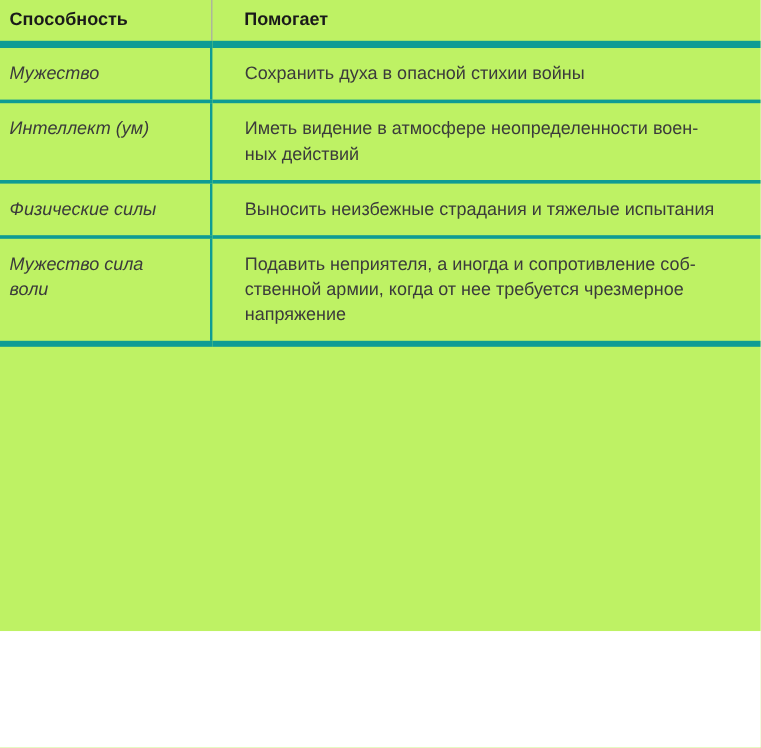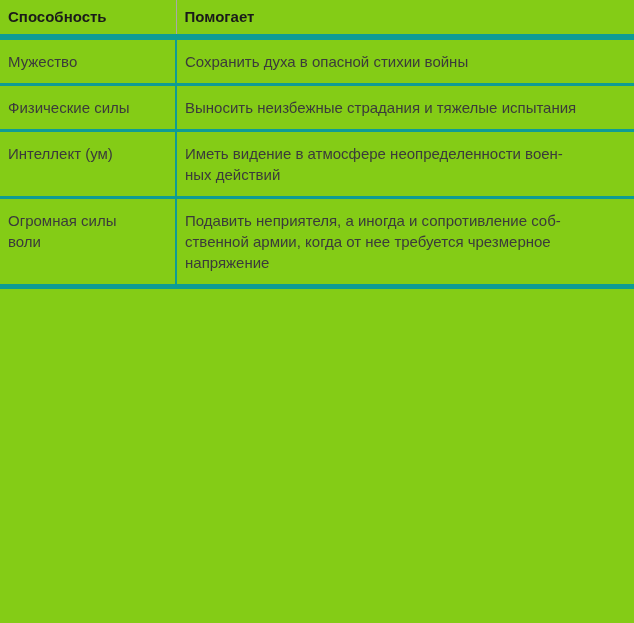--- a/index.html
+++ b/index.html
@@ -3,22 +3,22 @@
 <meta charset="utf-8">
 <style>
   html, body {
     margin: 0;
     padding: 0;
     background: #ffffff;
     font-family: "Liberation Sans", "DejaVu Sans", sans-serif;
   }
   .page {
     width: 634px;
-    height: 623px;
-    background: #84cc16;
+    height: 526px;
+    background: #bef264;
     overflow: hidden;
   }
   table.abilities {
     width: 634px;
     border-collapse: collapse;
     table-layout: fixed;
   }
   th, td {
     text-align: left;
     vertical-align: top;
@@ -36,23 +36,23 @@
   td {
     color: #3b3b3b;
     padding: 11px 0 11px 0;
   }
   th.c1, td.c1 {
     width: 176px;
     padding-left: 8px;
     padding-right: 6px;
   }
   th.c1 { border-right: 1px solid #a8a8a8; }
-  td.c1 { border-right: 2px solid #0e9c94; }
+  td.c1 { border-right: 2px solid #0e9c94; font-style: italic; }
   th.c2, td.c2 {
-    padding-left: 8px;
+    padding-left: 27px;
     padding-right: 8px;
   }
   tbody td { border-top: 3px solid #0e9c94; }
   tbody tr:last-child td { border-bottom: 5px solid #0e9c94; }
 </style>
 </head>
 <body>
 
 <div class="page">
   <table class="abilities">
@@ -61,30 +61,30 @@
         <th class="c1">Способность</th>
         <th class="c2">Помогает</th>
       </tr>
     </thead>
     <tbody>
       <tr>
         <td class="c1">Мужество</td>
         <td class="c2">Сохранить духа в опасной стихии войны</td>
       </tr>
       <tr>
-        <td class="c1">Физические силы</td>
-        <td class="c2">Выносить неизбежные страдания и тяжелые испытания</td>
-      </tr>
-      <tr>
         <td class="c1">Интеллект (ум)</td>
         <td class="c2">Иметь видение в атмосфере неопределенности воен-
 ных действий</td>
       </tr>
       <tr>
-        <td class="c1">Огромная силы
+        <td class="c1">Физические силы</td>
+        <td class="c2">Выносить неизбежные страдания и тяжелые испытания</td>
+      </tr>
+      <tr>
+        <td class="c1">Мужество сила
 воли</td>
         <td class="c2">Подавить неприятеля, а иногда и сопротивление соб-
 ственной армии, когда от нее требуется чрезмерное
 напряжение</td>
       </tr>
     </tbody>
   </table>
 </div>
 
 </body></html>

